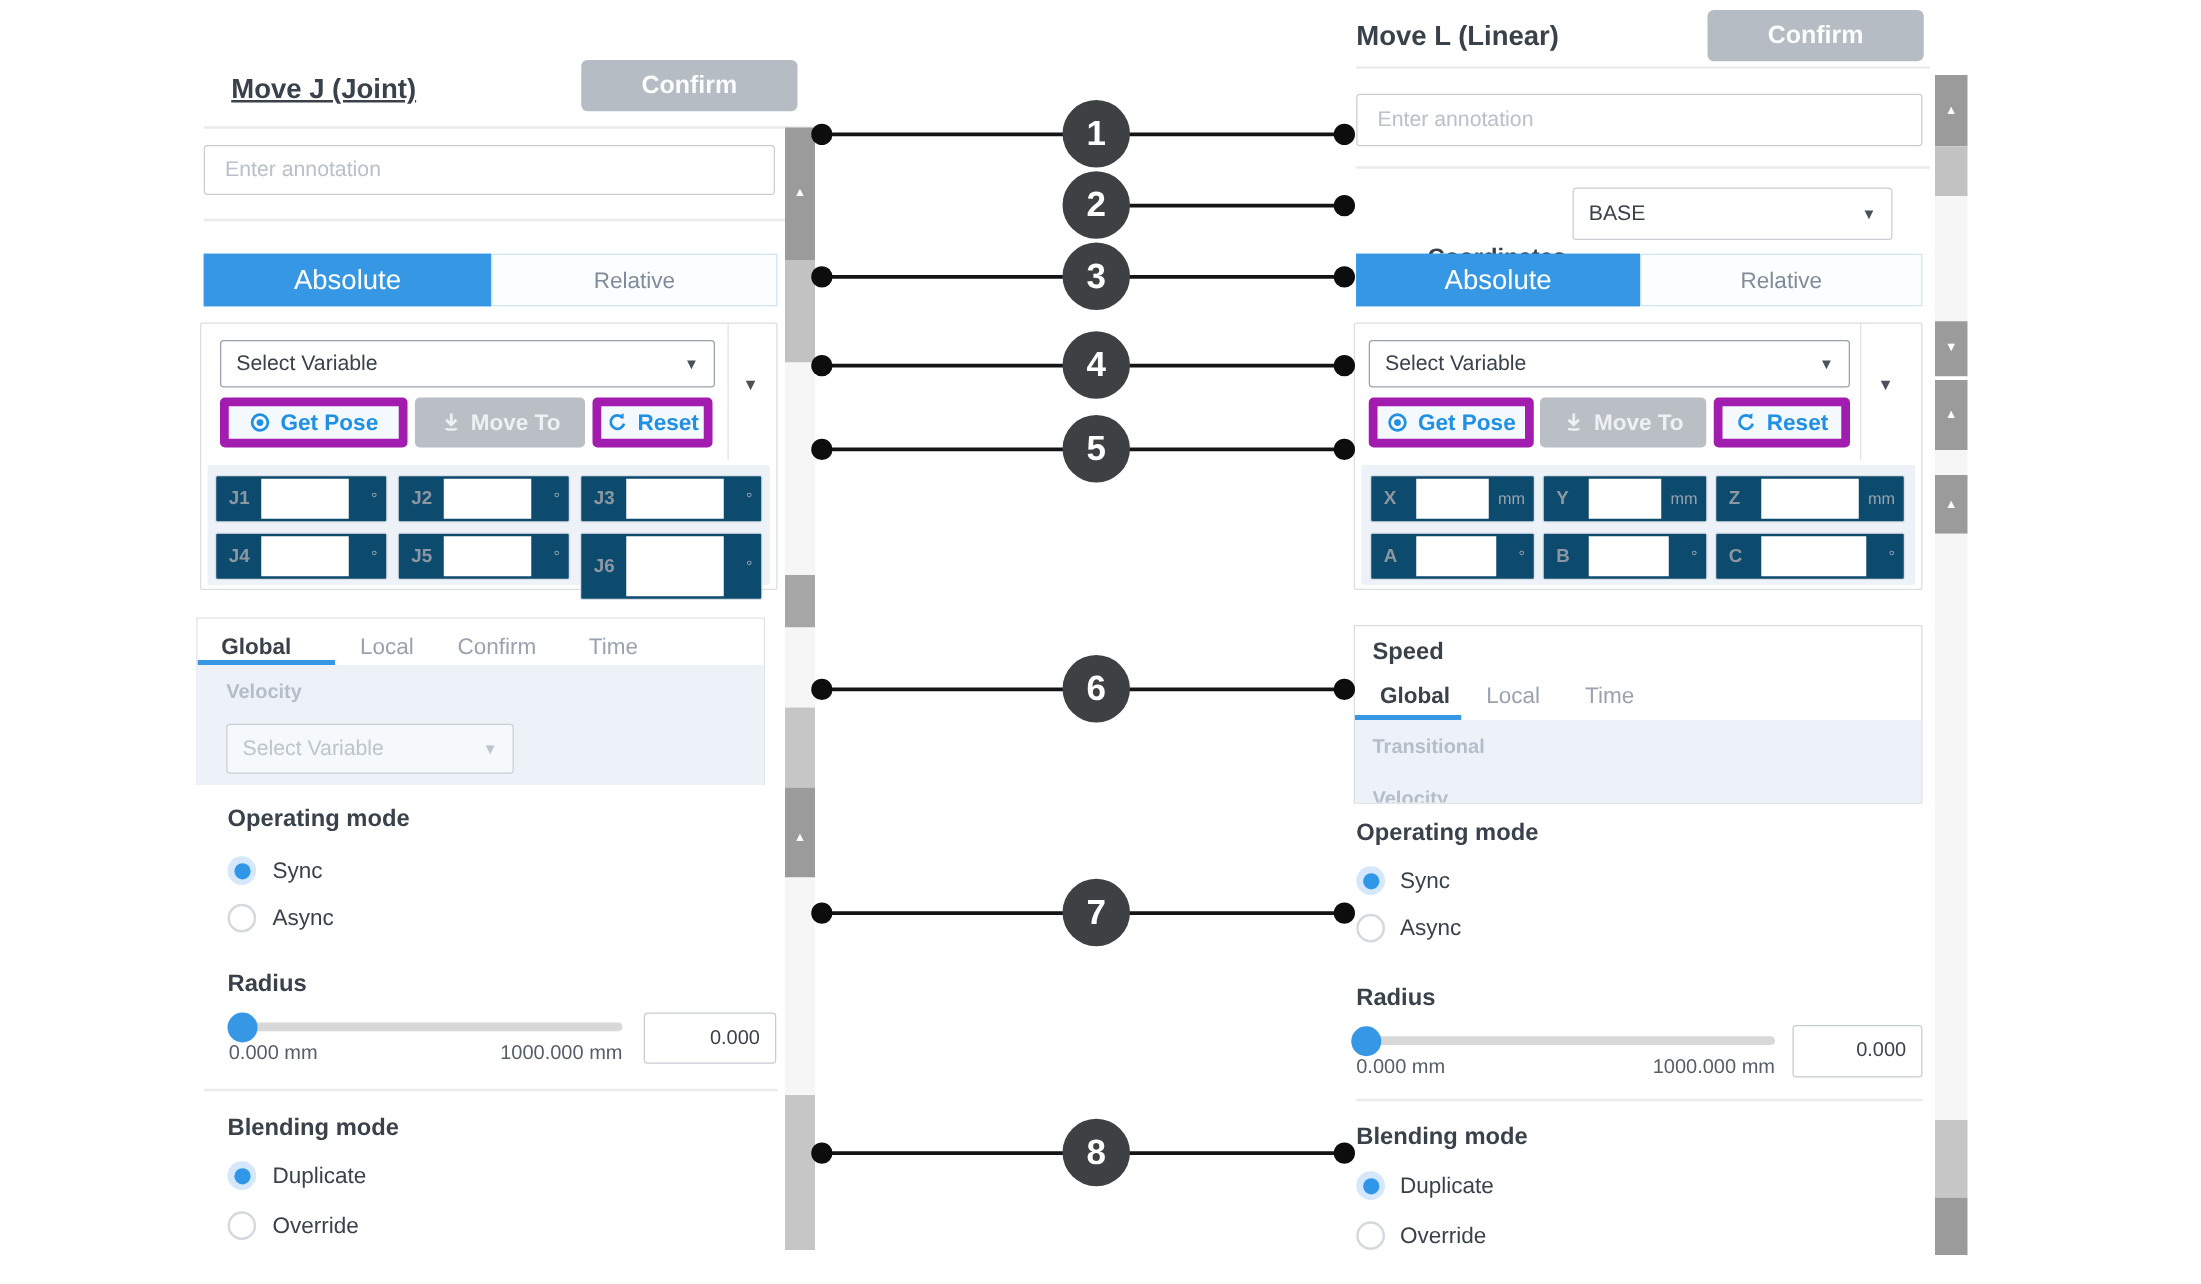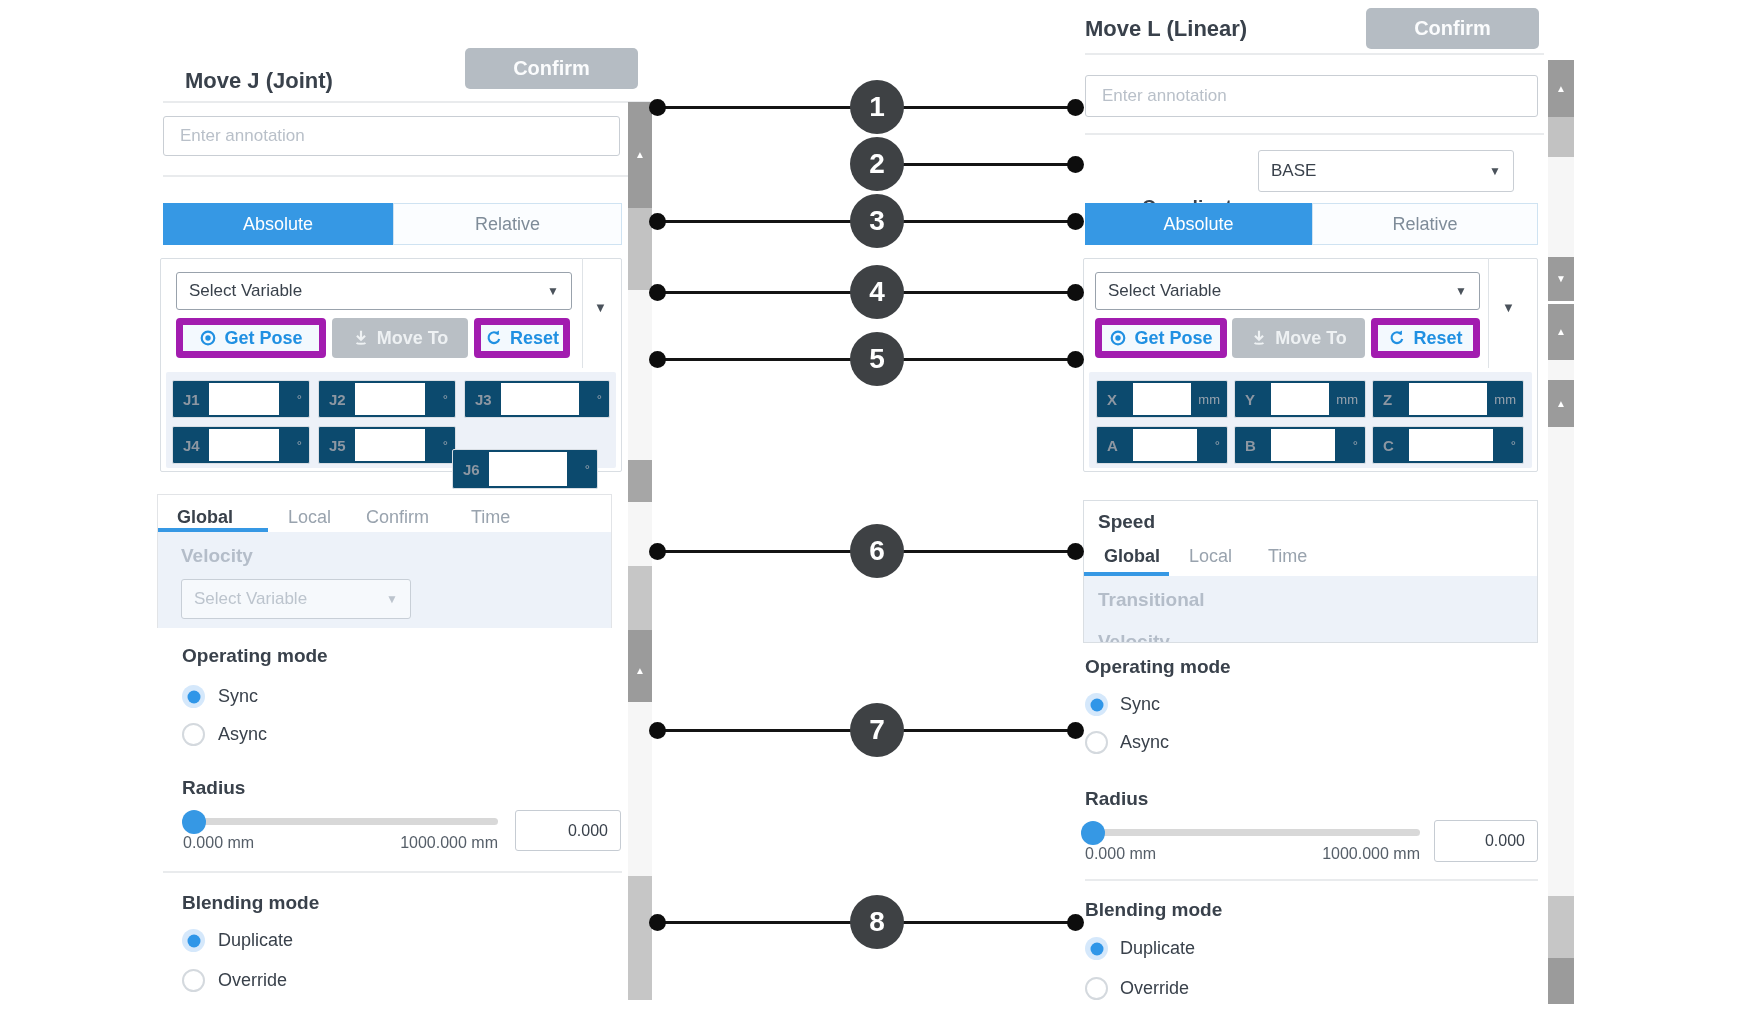--- a/index.html
+++ b/index.html
@@ -8,21 +8,21 @@
   .abs{position:absolute;}
   
   .ptitle{font-size:22px;font-weight:bold;color:#39414b;}
   .confirm{background:#b5bcc3;border-radius:5px;color:#fbfcfd;font-size:20px;font-weight:bold;
            display:flex;align-items:center;justify-content:center;}
   .hdiv{height:2px;background:#e9ebed;}
   .ann{border:1px solid #c9ced4;border-radius:3px;background:#fff;font-size:17px;color:#39414b;
        padding:0 16px;box-sizing:border-box;outline:none;font-family:inherit;}
   .ann::placeholder{color:#b9c0c9;}
   
-  .tab-abs{background:#3698e4;color:#fff;font-size:18px;display:flex;align-items:center;justify-content:center;border:1px solid #3698e4;box-sizing:border-box;}
+  .tab-abs{background:#3698e4;color:#fff;font-size:22px;display:flex;align-items:center;justify-content:center;border:1px solid #3698e4;box-sizing:border-box;}
   .tab-rel{background:#fbfdff;color:#7f8c99;font-size:18px;display:flex;align-items:center;justify-content:center;border:1px solid #cfe3f2;box-sizing:border-box;}
   
   .gbox{border:1px solid #d9dee3;border-radius:2px;background:#fff;box-sizing:border-box;}
   .vdiv{width:1px;background:#dfe3e7;}
   .dd{border:1px solid #99a2ac;border-radius:3px;background:#fff;box-sizing:border-box;
       display:flex;align-items:center;font-size:17px;color:#39414b;padding:0 12px;justify-content:space-between;}
   .dd .arr{font-size:12px;color:#4a525b;}
   .dd.dis{border-color:#c8cfd7;color:#bcc4cd;background:rgba(255,255,255,.5);}
   .dd.dis .arr{color:#bcc4cd;}
   .arr-solo{font-size:13px;color:#4a525b;}
@@ -33,21 +33,21 @@
   .jf{background:#0c4a6e;border:1px solid #d9dee4;border-radius:2px;box-sizing:border-box;position:absolute;}
   .jf .lbl{position:absolute;left:10px;top:50%;transform:translateY(-50%);font-size:15px;font-weight:bold;color:#8d97a2;}
   .jf .inner{position:absolute;left:36px;right:30px;top:2px;bottom:2px;background:#fff;}
   .jf .unit{position:absolute;right:7px;top:50%;transform:translateY(-50%);font-size:13px;color:#99a3ae;}
   
   .stab{position:absolute;font-size:18px;color:#99a3ae;}
   .stab.on{color:#39414b;font-weight:bold;}
   .underline{position:absolute;height:4px;background:#3698e4;}
   .bluepanel{position:absolute;background:#edf2f9;}
   .sec-title{font-size:19px;font-weight:bold;color:#39414b;}
-  .dis-title{font-size:19px;font-weight:bold;color:#b4bdc9;}
+  .dis-title{font-size:16px;font-weight:bold;color:#b4bdc9;}
   
   .radio{position:absolute;width:23px;height:23px;border-radius:50%;background:#fff;border:2px solid #d4d9de;box-sizing:border-box;}
   .radio.sel{border:none;background:#d5e8fb;}
   .radio.sel::after{content:"";position:absolute;left:50%;top:50%;width:13px;height:13px;border-radius:50%;
                     background:#2f96e8;transform:translate(-50%,-50%);}
   .rlabel{position:absolute;font-size:18px;color:#39414b;}
   
   .track{position:absolute;height:7px;border-radius:4px;background:#d8d8d8;}
   .thumb{position:absolute;width:24px;height:24px;border-radius:50%;background:#3698e4;}
   .minmax{position:absolute;font-size:16px;color:#555e68;}
@@ -60,21 +60,21 @@
         display:flex;align-items:center;justify-content:center;color:#fff;font-size:28px;font-weight:bold;}
   
   .sbseg{position:absolute;}
   .sbarrow{position:absolute;width:100%;text-align:center;color:#fff;font-size:10px;line-height:10px;}
   .sbwrap{position:absolute;}
   svg{display:block;}
 </style>
 </head>
 <body>
 
-<div class="abs ptitle" style="left:185px;top:68px;">Move J (Joint)</div>
+<div class="abs ptitle" style="left:185px;top:58px;text-decoration:underline;">Move J (Joint)</div>
 <div class="abs confirm" style="left:465px;top:48px;width:173px;height:41px;">Confirm</div>
 <div class="abs hdiv" style="left:163px;top:101px;width:487px;"></div>
 
 <input class="abs ann" style="left: 163px; top: 116px; width: 457px; height: 40px;" placeholder="Enter annotation">
 <div class="abs hdiv" style="left:163px;top:175px;width:487px;"></div>
 
 <div class="abs tab-abs" style="left:163px;top:203px;width:230px;height:42px;">Absolute</div>
 <div class="abs tab-rel" style="left:393px;top:203px;width:229px;height:42px;">Relative</div>
 
 <div class="abs gbox" style="left:160px;top:258px;width:462px;height:214px;"></div>
@@ -128,21 +128,21 @@
 <div class="jf" style="left:172px;top:426px;width:138px;height:38px;">
   <span class="lbl">J4</span>
     <span class="inner"></span>
     <span class="unit">°</span>
 </div>
 <div class="jf" style="left:318px;top:426px;width:138px;height:38px;">
   <span class="lbl">J5</span>
     <span class="inner"></span>
     <span class="unit">°</span>
 </div>
-<div class="jf" style="left:452px;top:426px;width:146px;height:40px;margin-top:23px;">
+<div class="jf" style="left:464px;top:426px;width:146px;height:54px;">
   <span class="lbl">J6</span>
     <span class="inner"></span>
     <span class="unit">°</span>
 </div>
 
 <div class="abs" style="left:157px;top:494px;width:455px;height:134px;border:1px solid #e2e4e7;border-bottom:none;box-sizing:border-box;overflow:hidden;">
   <div class="stab on" style="left:19px;top:12px;">Global</div>
   <div class="stab" style="left:130px;top:12px;">Local</div>
   <div class="stab" style="left:208px;top:12px;">Confirm</div>
   <div class="stab" style="left:313px;top:12px;">Time</div>

